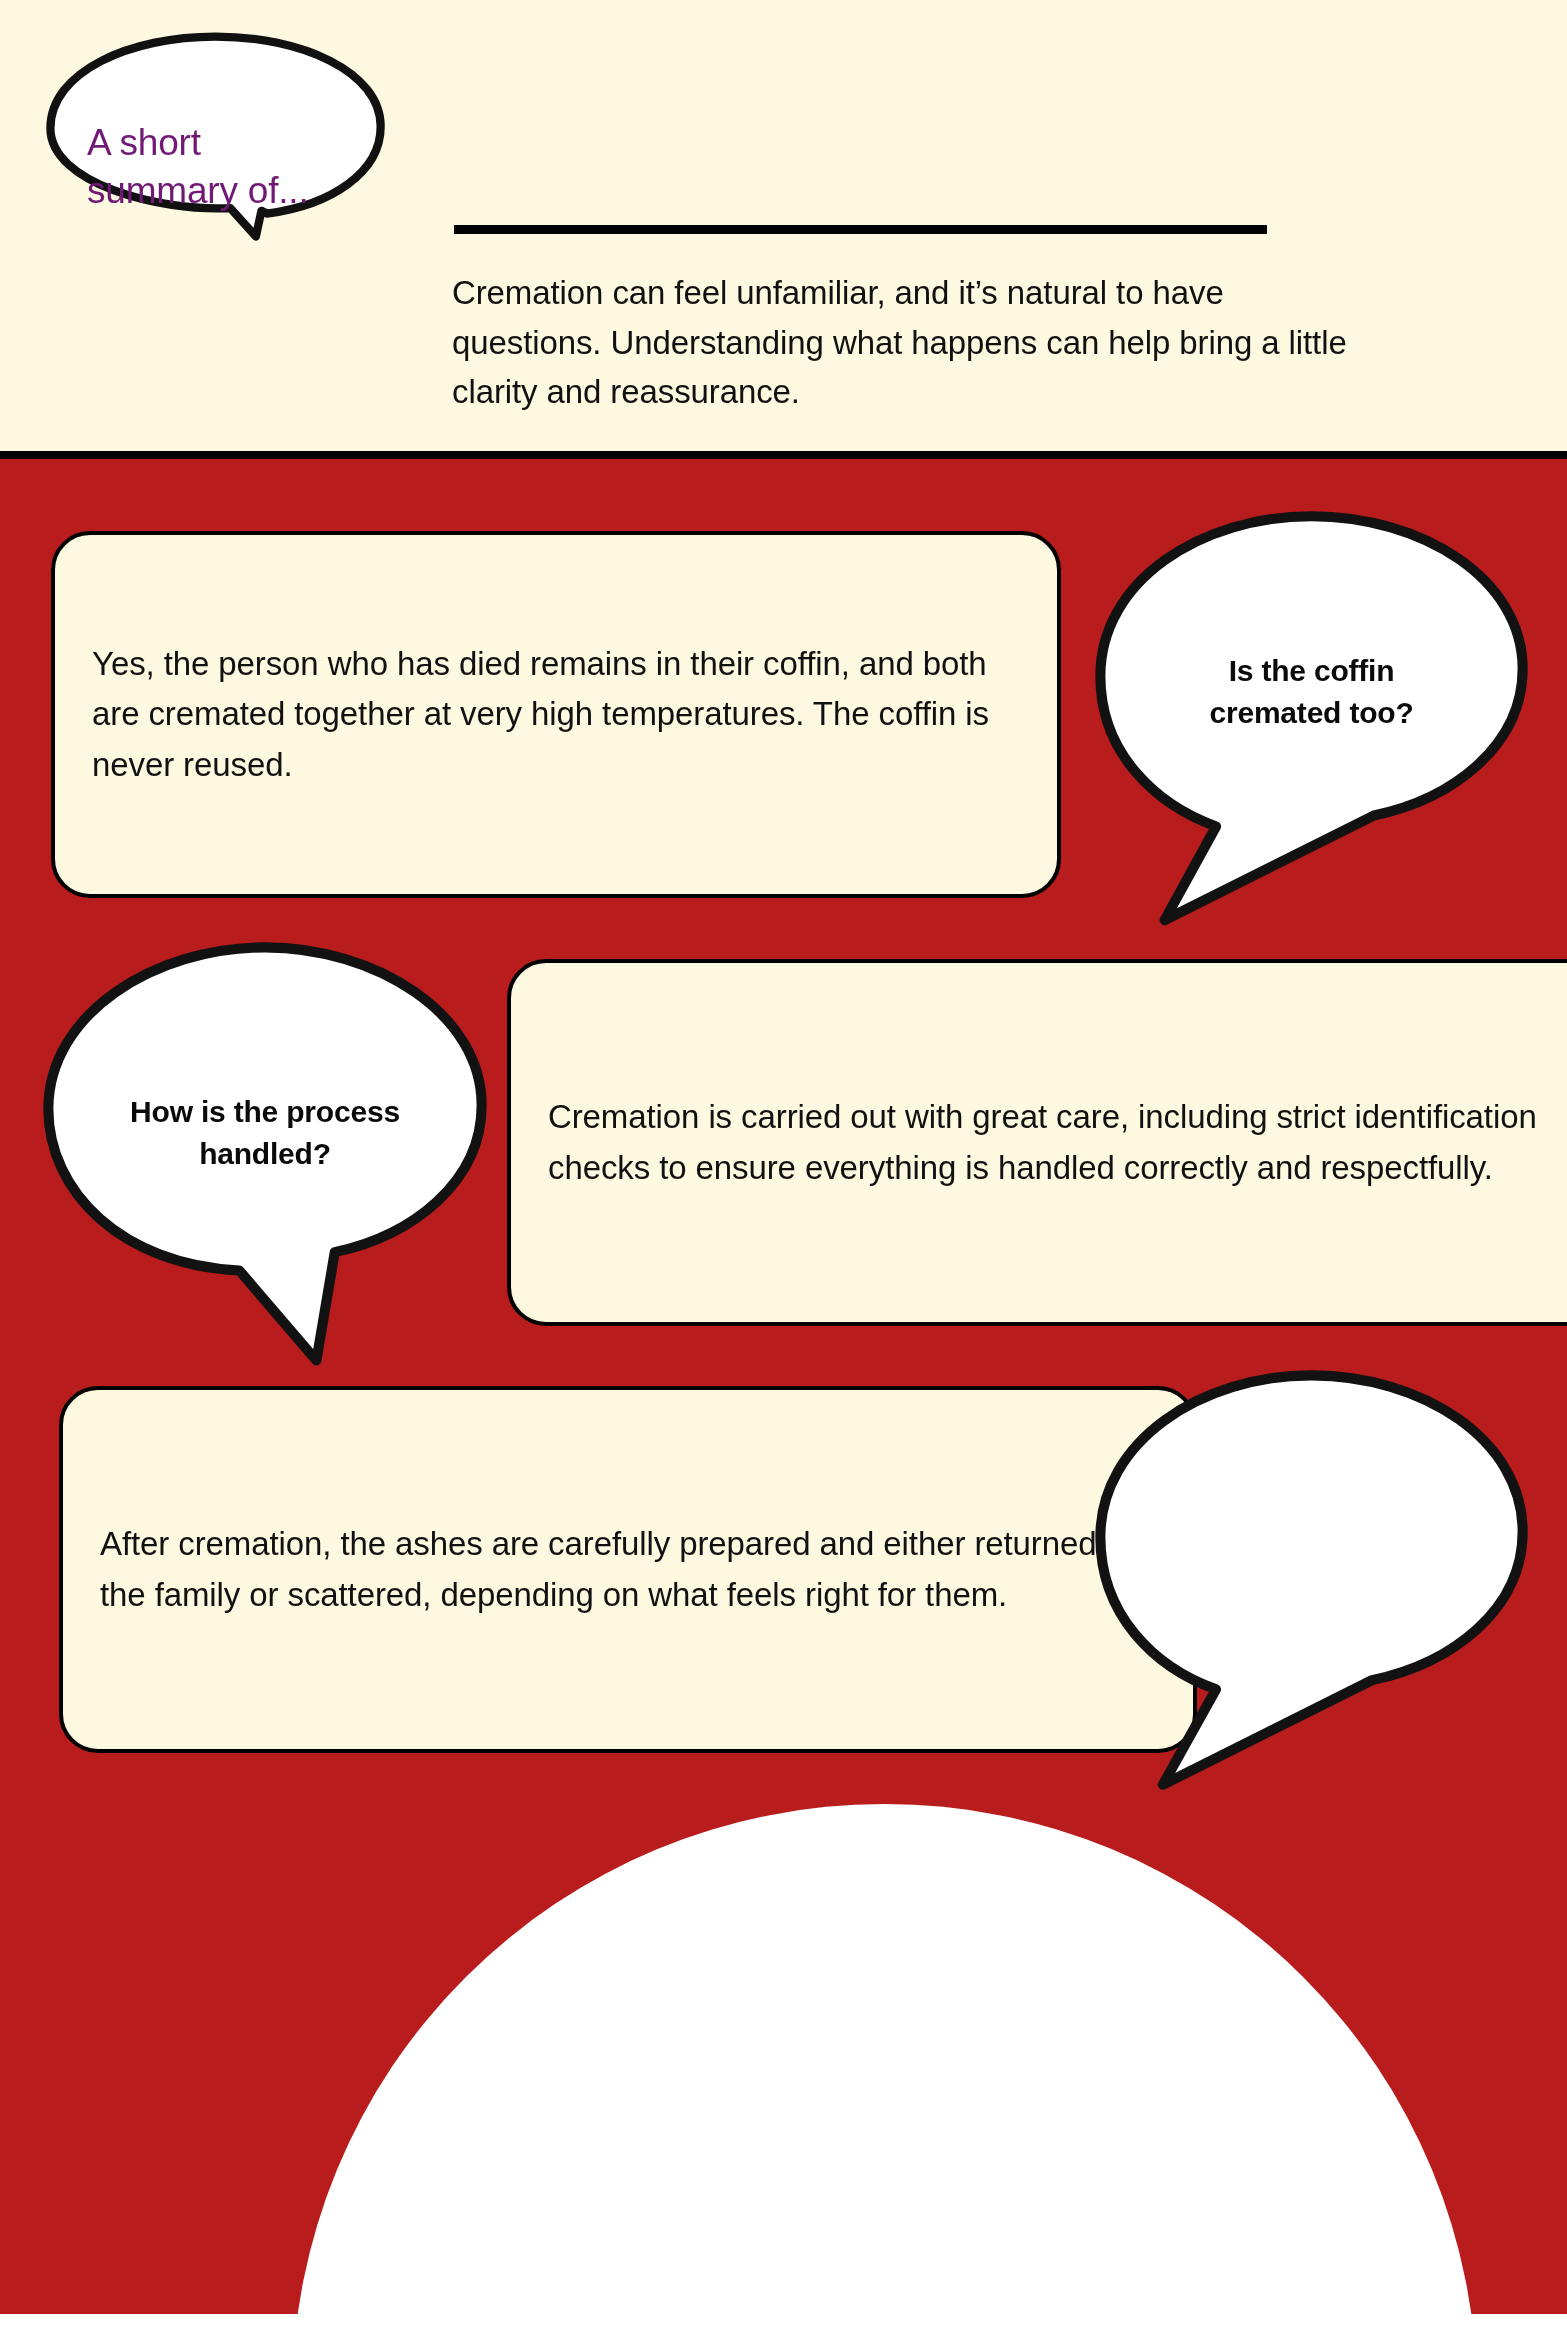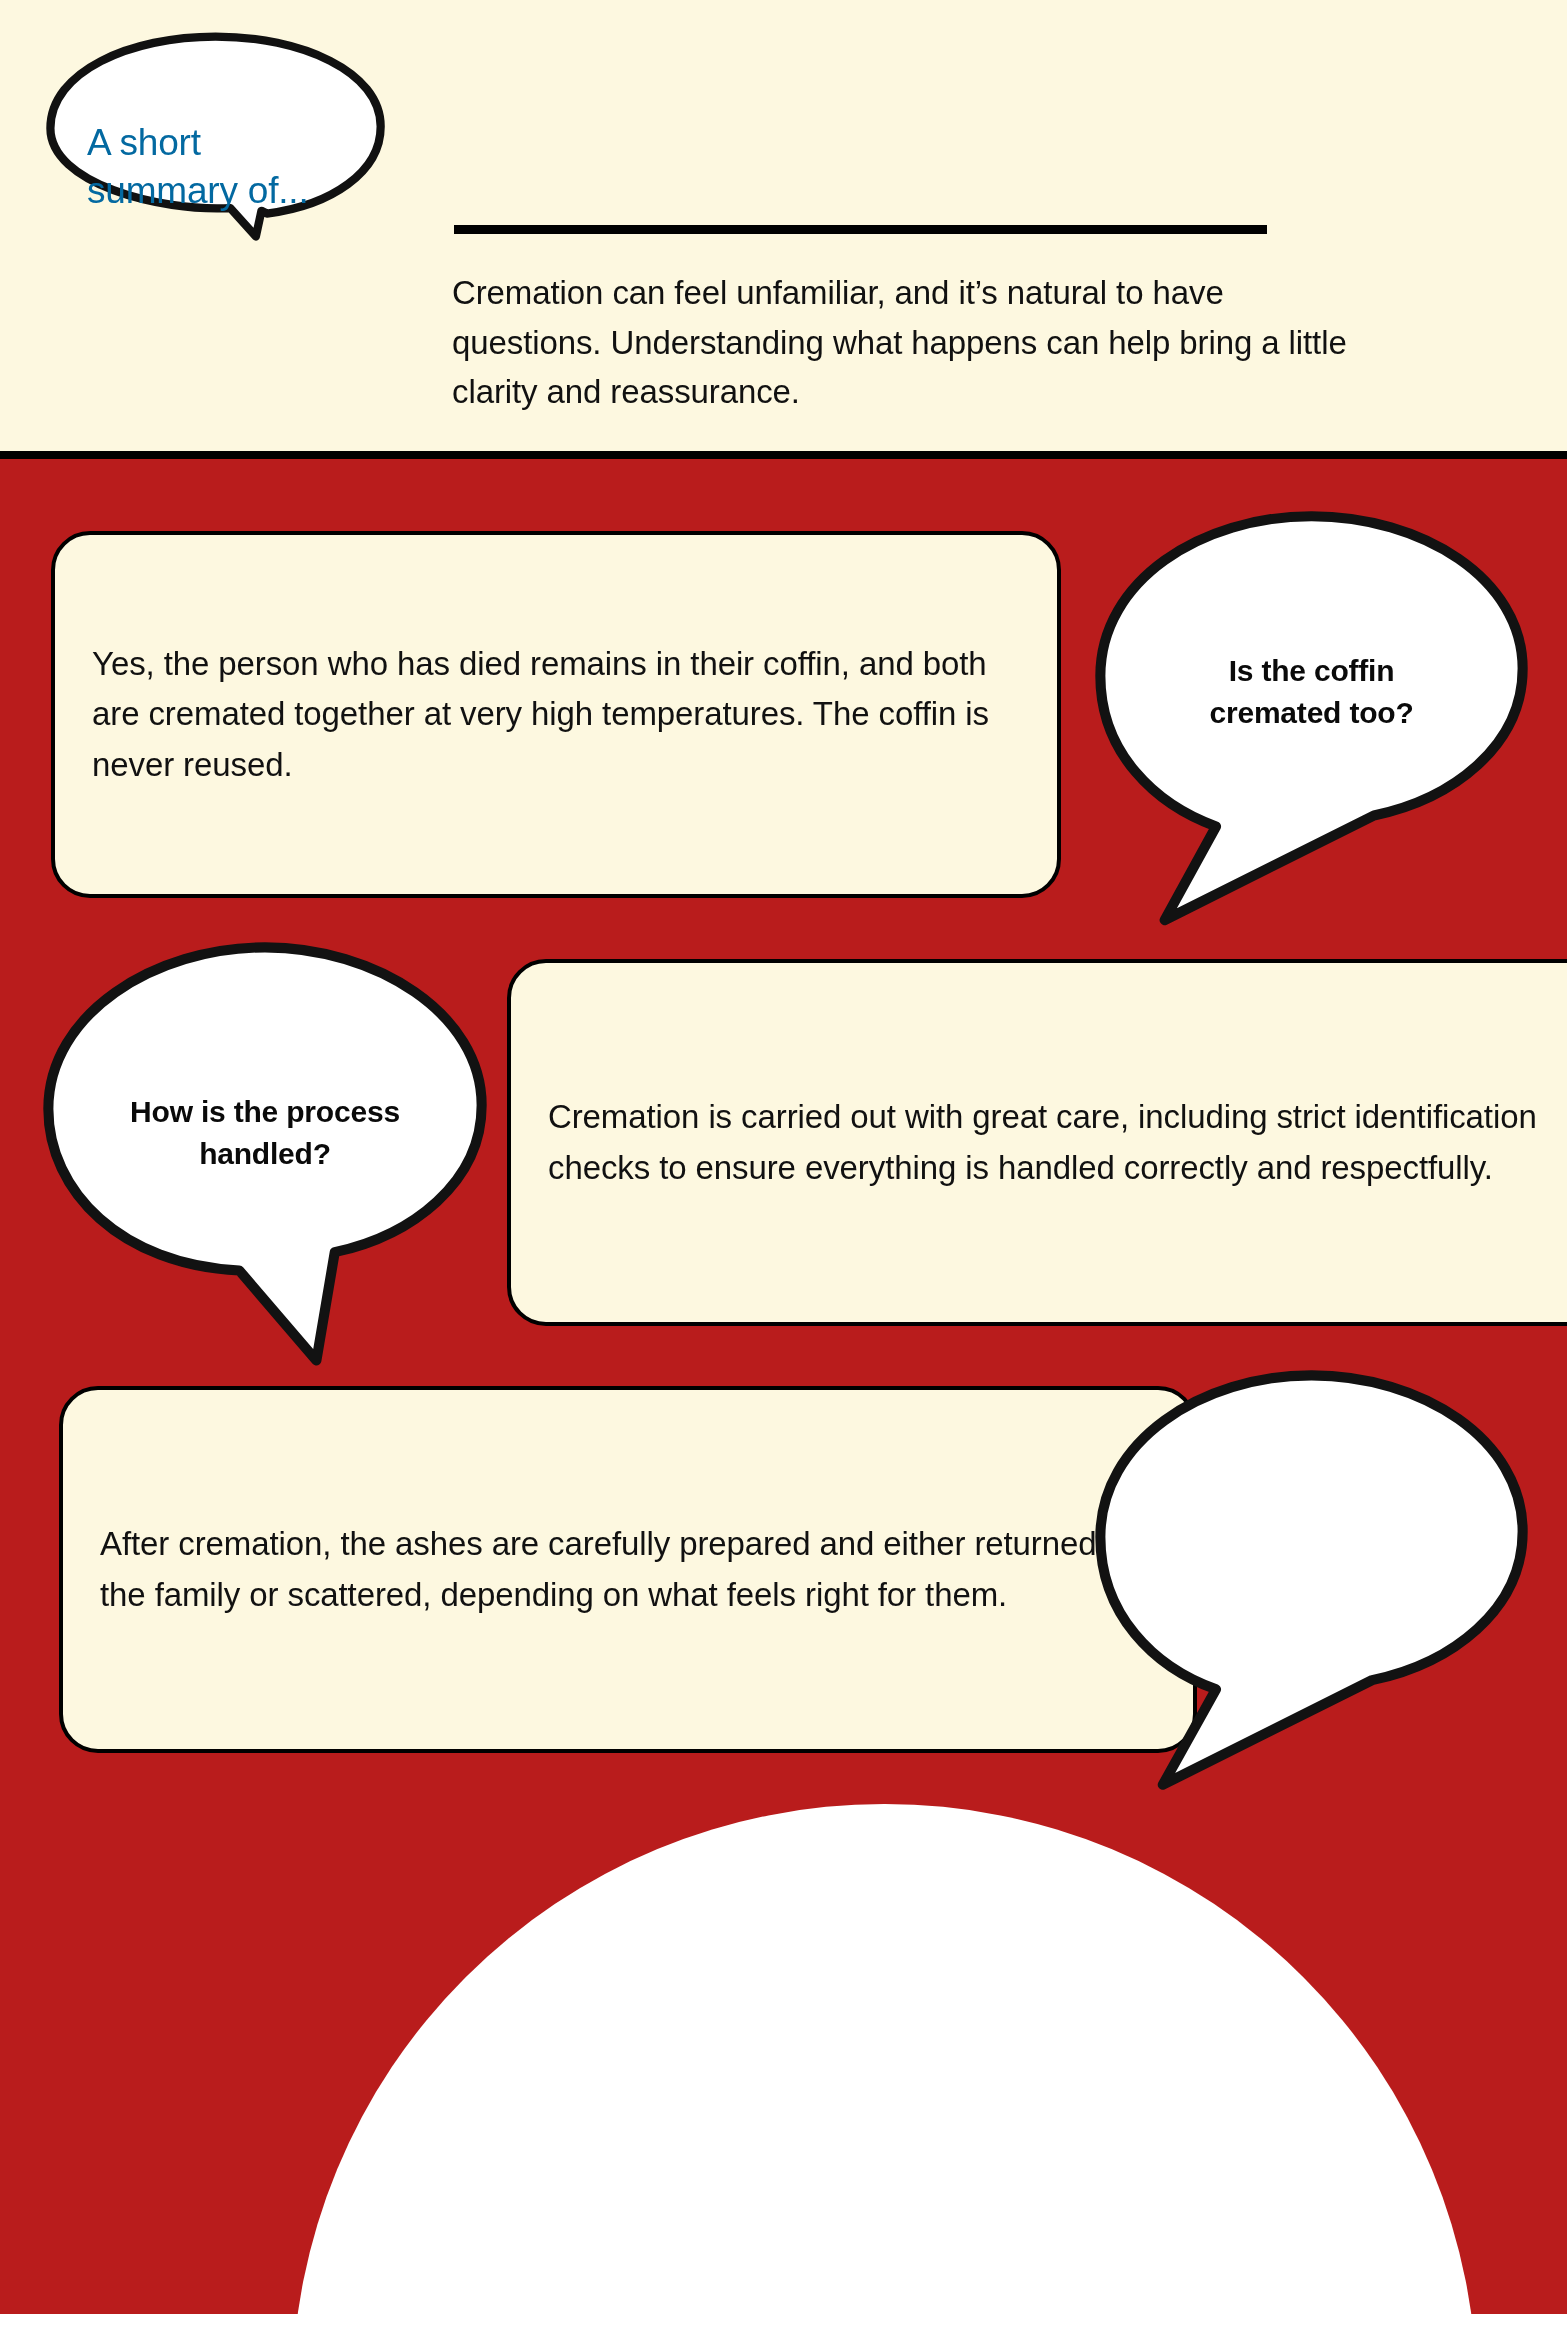--- a/index.html
+++ b/index.html
@@ -36,21 +36,21 @@
     left: 39px; top: 31px;
     width: 354px; height: 211px;
   }
   .summary-bubble svg { display: block; width: 100%; height: 100%; }
   .summary-bubble .bub-text {
     position: absolute;
     left: 48px; top: 88px;
     width: 248px;
     font-size: 37px;
     line-height: 1.30;
-    color: #0369a1;
+    color: #701a75;
     letter-spacing: -0.2px;
   }
 
   .title {
     position: absolute;
     left: 452px; top: 48px;
     width: 808px;
     font-size: 48px;
     font-weight: 400;
     line-height: 1.16;

